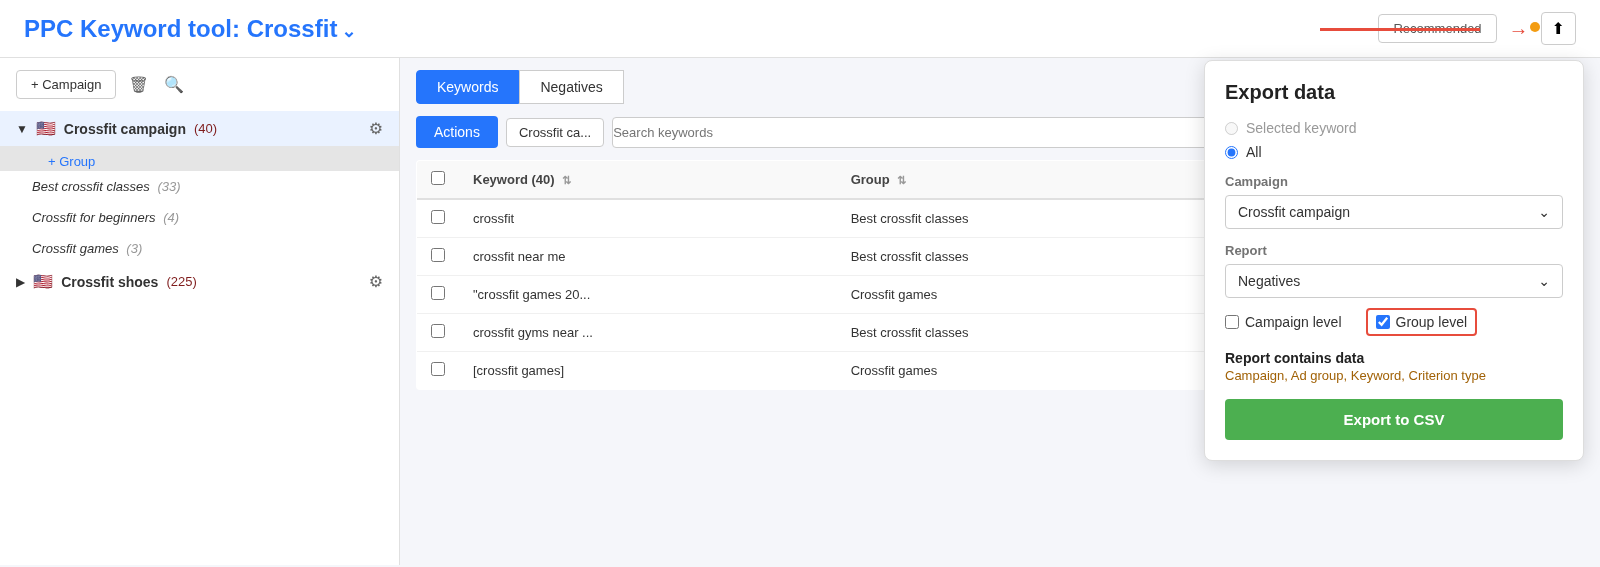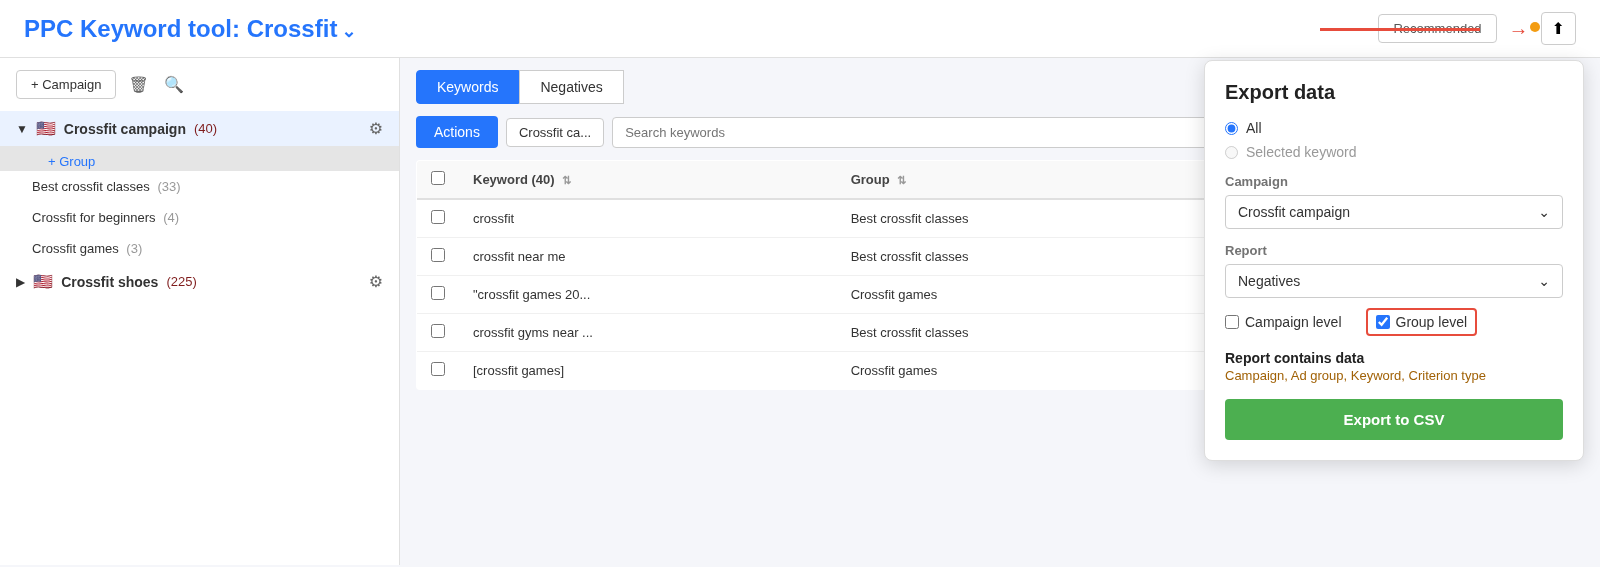--- a/index.html
+++ b/index.html
@@ -27,36 +27,36 @@
     .add-campaign-btn { border: 1px solid #ccc; background: #fff; border-radius: 4px; padding: 6px 14px; cursor: pointer; font-size: 13px; color: #333; }
     .sidebar-icon-btn { background: none; border: none; cursor: pointer; color: #666; font-size: 16px; padding: 4px; }
     .campaign-item { padding: 8px 16px; display: flex; align-items: center; gap: 8px; cursor: pointer; background: #eaf2ff; }
     .campaign-item.active { background: #eaf2ff; }
     .campaign-expand { color: #333; font-size: 12px; }
     .flag { font-size: 16px; }
     .campaign-name { font-weight: 600; color: #333; font-size: 14px; }
     .campaign-count { color: #7f1d1d; font-size: 13px; }
     .gear-btn { margin-left: auto; background: none; border: none; cursor: pointer; color: #666; font-size: 16px; }
     .add-group-btn { padding: 8px 16px 2px 48px; color: #2575fc; cursor: pointer; font-size: 13px; display: block; background: #e5e5e5; }
-    .group-item { padding: 8px 16px 8px 32px; cursor: pointer; color: #333; font-size: 13px; }
+    .group-item { padding: 8px 16px 8px 32px; cursor: pointer; color: #333; font-size: 13px; font-style: italic; }
     .campaign-item-inactive { padding: 8px 16px; display: flex; align-items: center; gap: 8px; cursor: pointer; }
 
     
     .content { flex: 1; padding: 12px 16px; overflow: hidden; }
     .tabs-row { display: flex; align-items: center; gap: 0; margin-bottom: 12px; }
     .tab-btn { padding: 8px 20px; border: 1px solid #ccc; background: #fff; cursor: pointer; font-size: 14px; color: #333; }
     .tab-btn.active { background: #2575fc; color: #fff; border-color: #2575fc; }
     .tab-btn:first-child { border-radius: 4px 0 0 4px; }
     .tab-btn:last-child { border-radius: 0 4px 4px 0; }
     .cross-group-btn { margin-left: auto; border: 1px solid #ccc; background: #fff; border-radius: 4px; padding: 6px 12px; cursor: pointer; font-size: 13px; color: #333; }
 
     .toolbar-row { display: flex; align-items: center; gap: 8px; margin-bottom: 12px; }
     .actions-btn { background: #2575fc; color: #fff; border: none; border-radius: 4px; padding: 8px 18px; cursor: pointer; font-size: 14px; font-weight: 500; }
     .filter-chip { border: 1px solid #ccc; background: #fff; border-radius: 4px; padding: 6px 12px; cursor: pointer; font-size: 13px; color: #333; display: flex; align-items: center; gap: 6px; }
-    .search-input { flex: 1; border: 1px solid #ccc; border-radius: 4px; padding: 7px 12px; font-size: 13px; color: #999; }
+    .search-input { flex: 1; border: 1px solid #ccc; border-radius: 4px; padding: 7px 0; font-size: 13px; color: #999; }
     .adv-filter-btn { border: 1px solid #ccc; background: #fff; border-radius: 4px; padding: 7px 14px; cursor: pointer; font-size: 13px; color: #333; display: flex; align-items: center; gap: 6px; }
 
     
     .kw-table { width: 100%; border-collapse: collapse; background: #fff; border: 1px solid #e0e0e0; border-radius: 4px; overflow: hidden; }
     .kw-table th { background: #f9f9f9; padding: 10px 14px; text-align: left; font-size: 13px; font-weight: 600; color: #444; border-bottom: 2px solid #e0e0e0; white-space: nowrap; }
     .kw-table td { padding: 10px 14px; border-bottom: 1px solid #f0f0f0; font-size: 13px; color: #333; }
     .checkbox-col { width: 40px; text-align: center; }
     .sort-icon { color: #999; font-size: 11px; margin-left: 4px; }
 
     
@@ -217,26 +217,26 @@
           </tr>
         </tbody>
       </table>
     </div>
   </div>
 
   <div class="export-panel">
     <div class="export-title">Export data</div>
 
     <div class="radio-row">
+      <input type="radio" name="export-scope" id="radio-selected" disabled="" style="">
+      <label for="radio-selected" class="radio-label disabled">Selected keyword</label>
+    </div>
+    <div class="radio-row">
       <input type="radio" name="export-scope" id="radio-all" checked="" style="">
       <label for="radio-all" class="radio-label">All</label>
-    </div>
-    <div class="radio-row">
-      <input type="radio" name="export-scope" id="radio-selected" disabled="" style="">
-      <label for="radio-selected" class="radio-label disabled">Selected keyword</label>
     </div>
 
     <div class="export-label">Campaign</div>
     <div class="select-dropdown">
       <span>Crossfit campaign</span>
       <span>⌄</span>
     </div>
 
     <div class="export-label">Report</div>
     <div class="select-dropdown">

